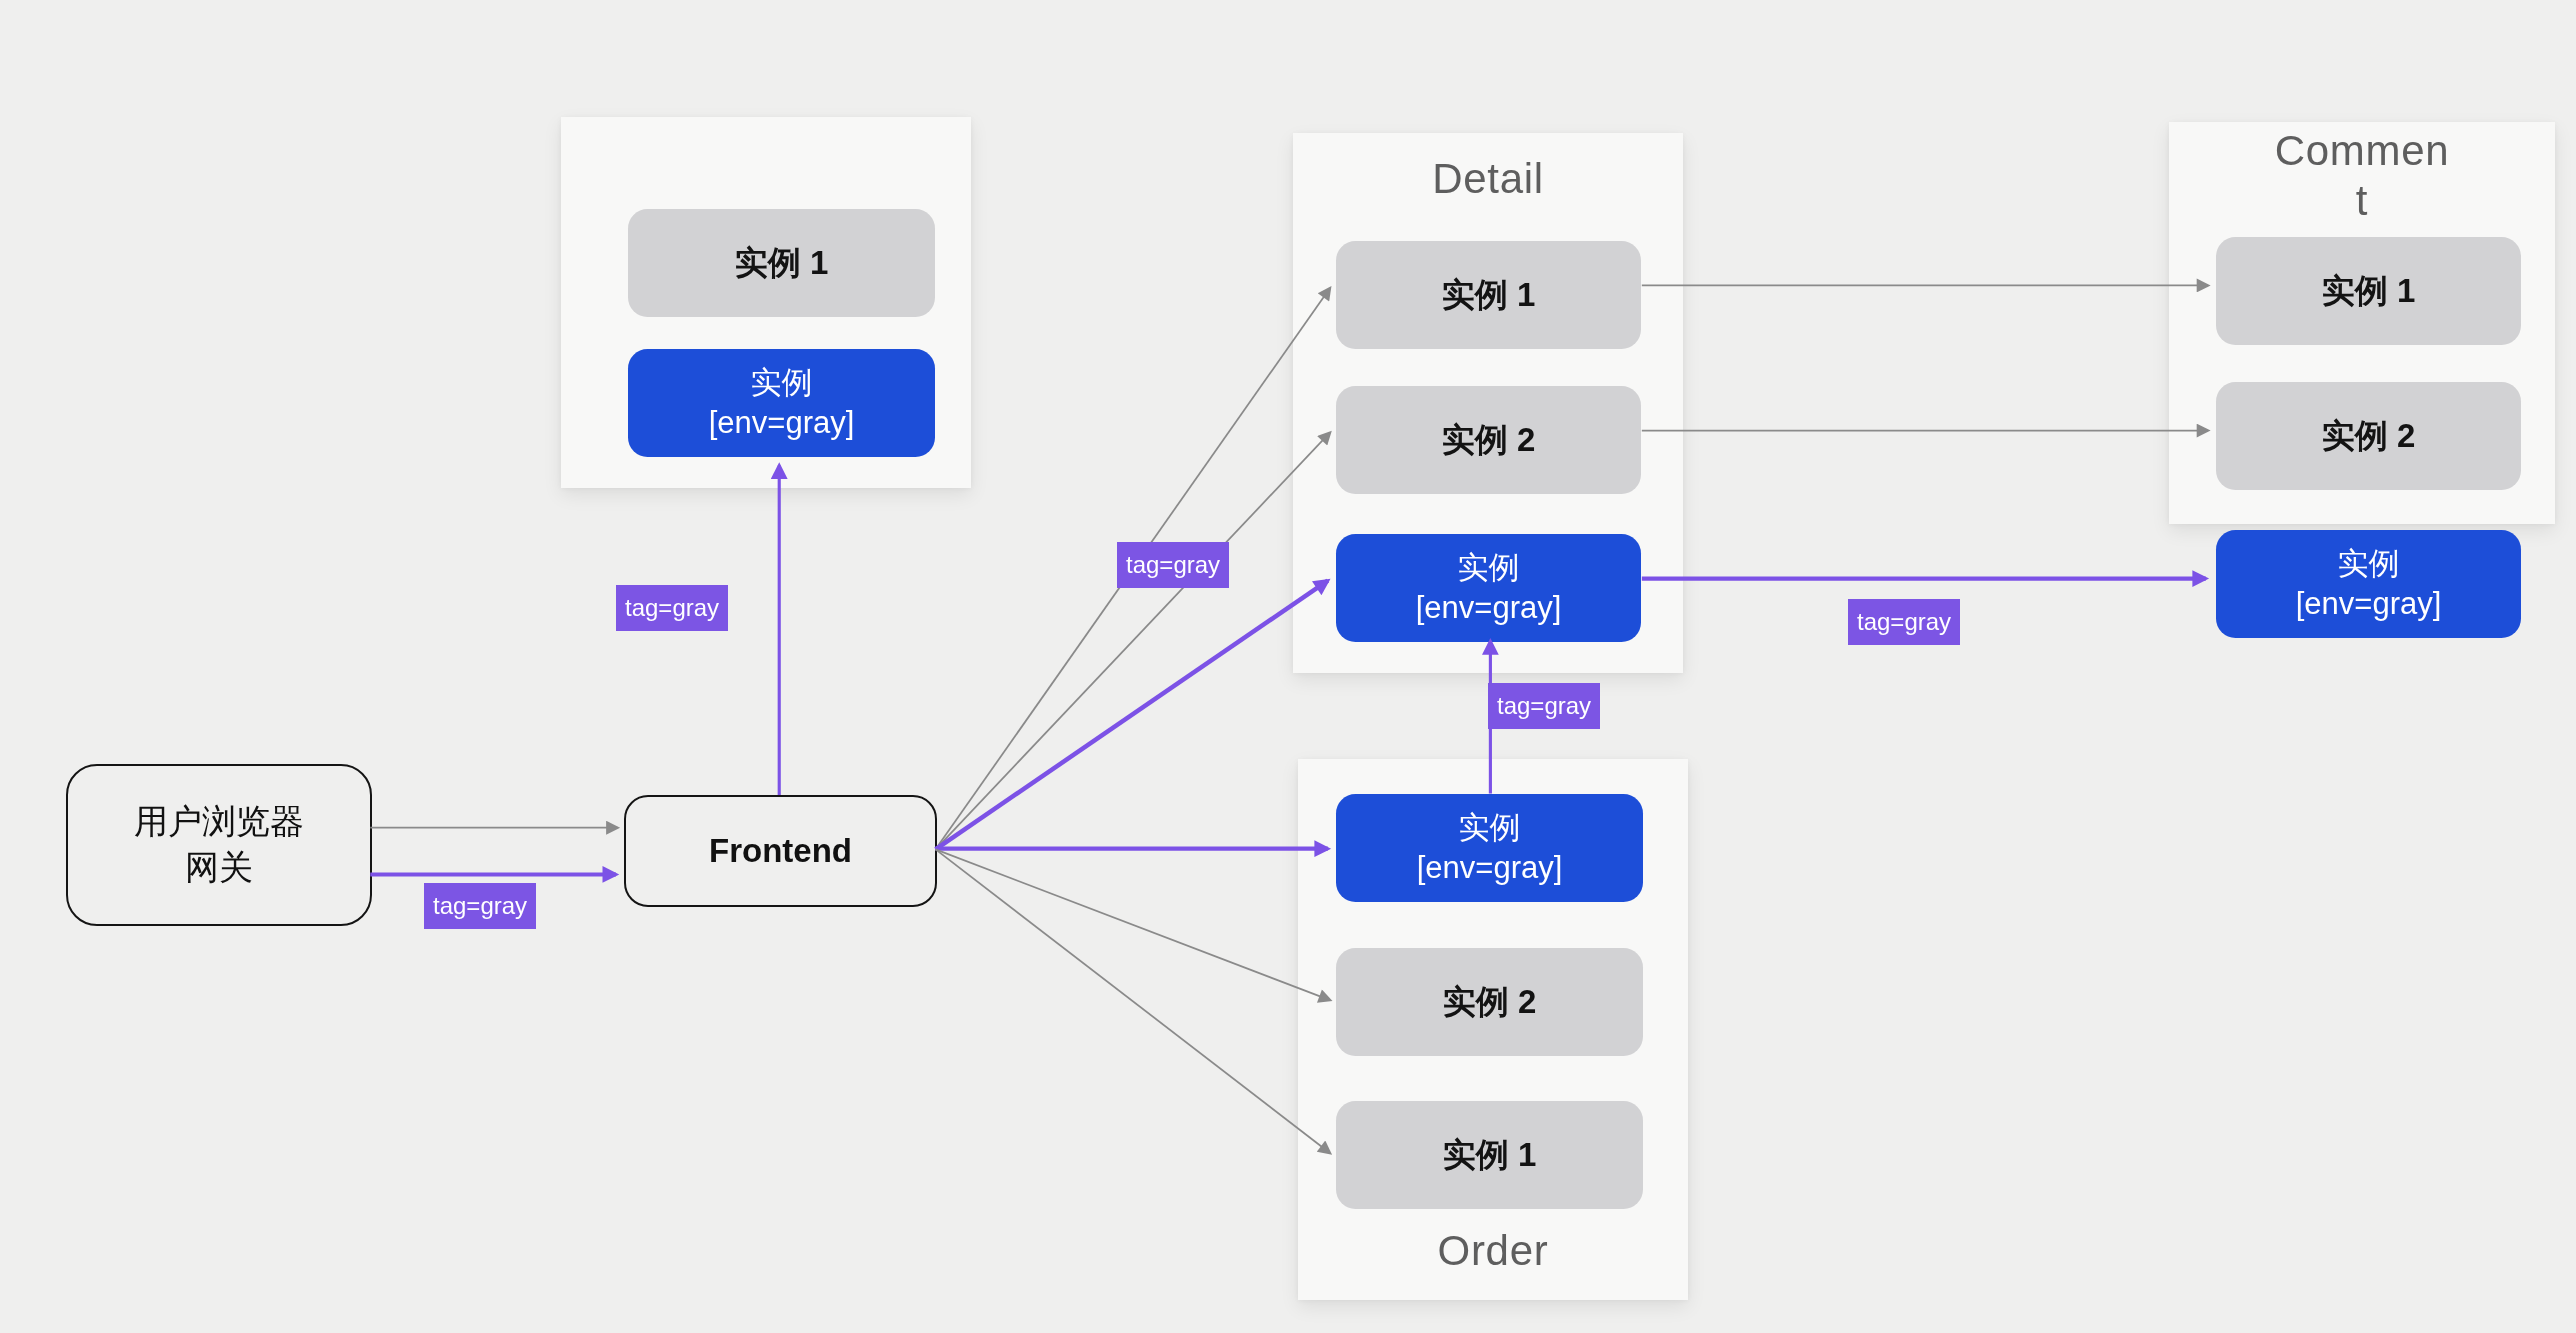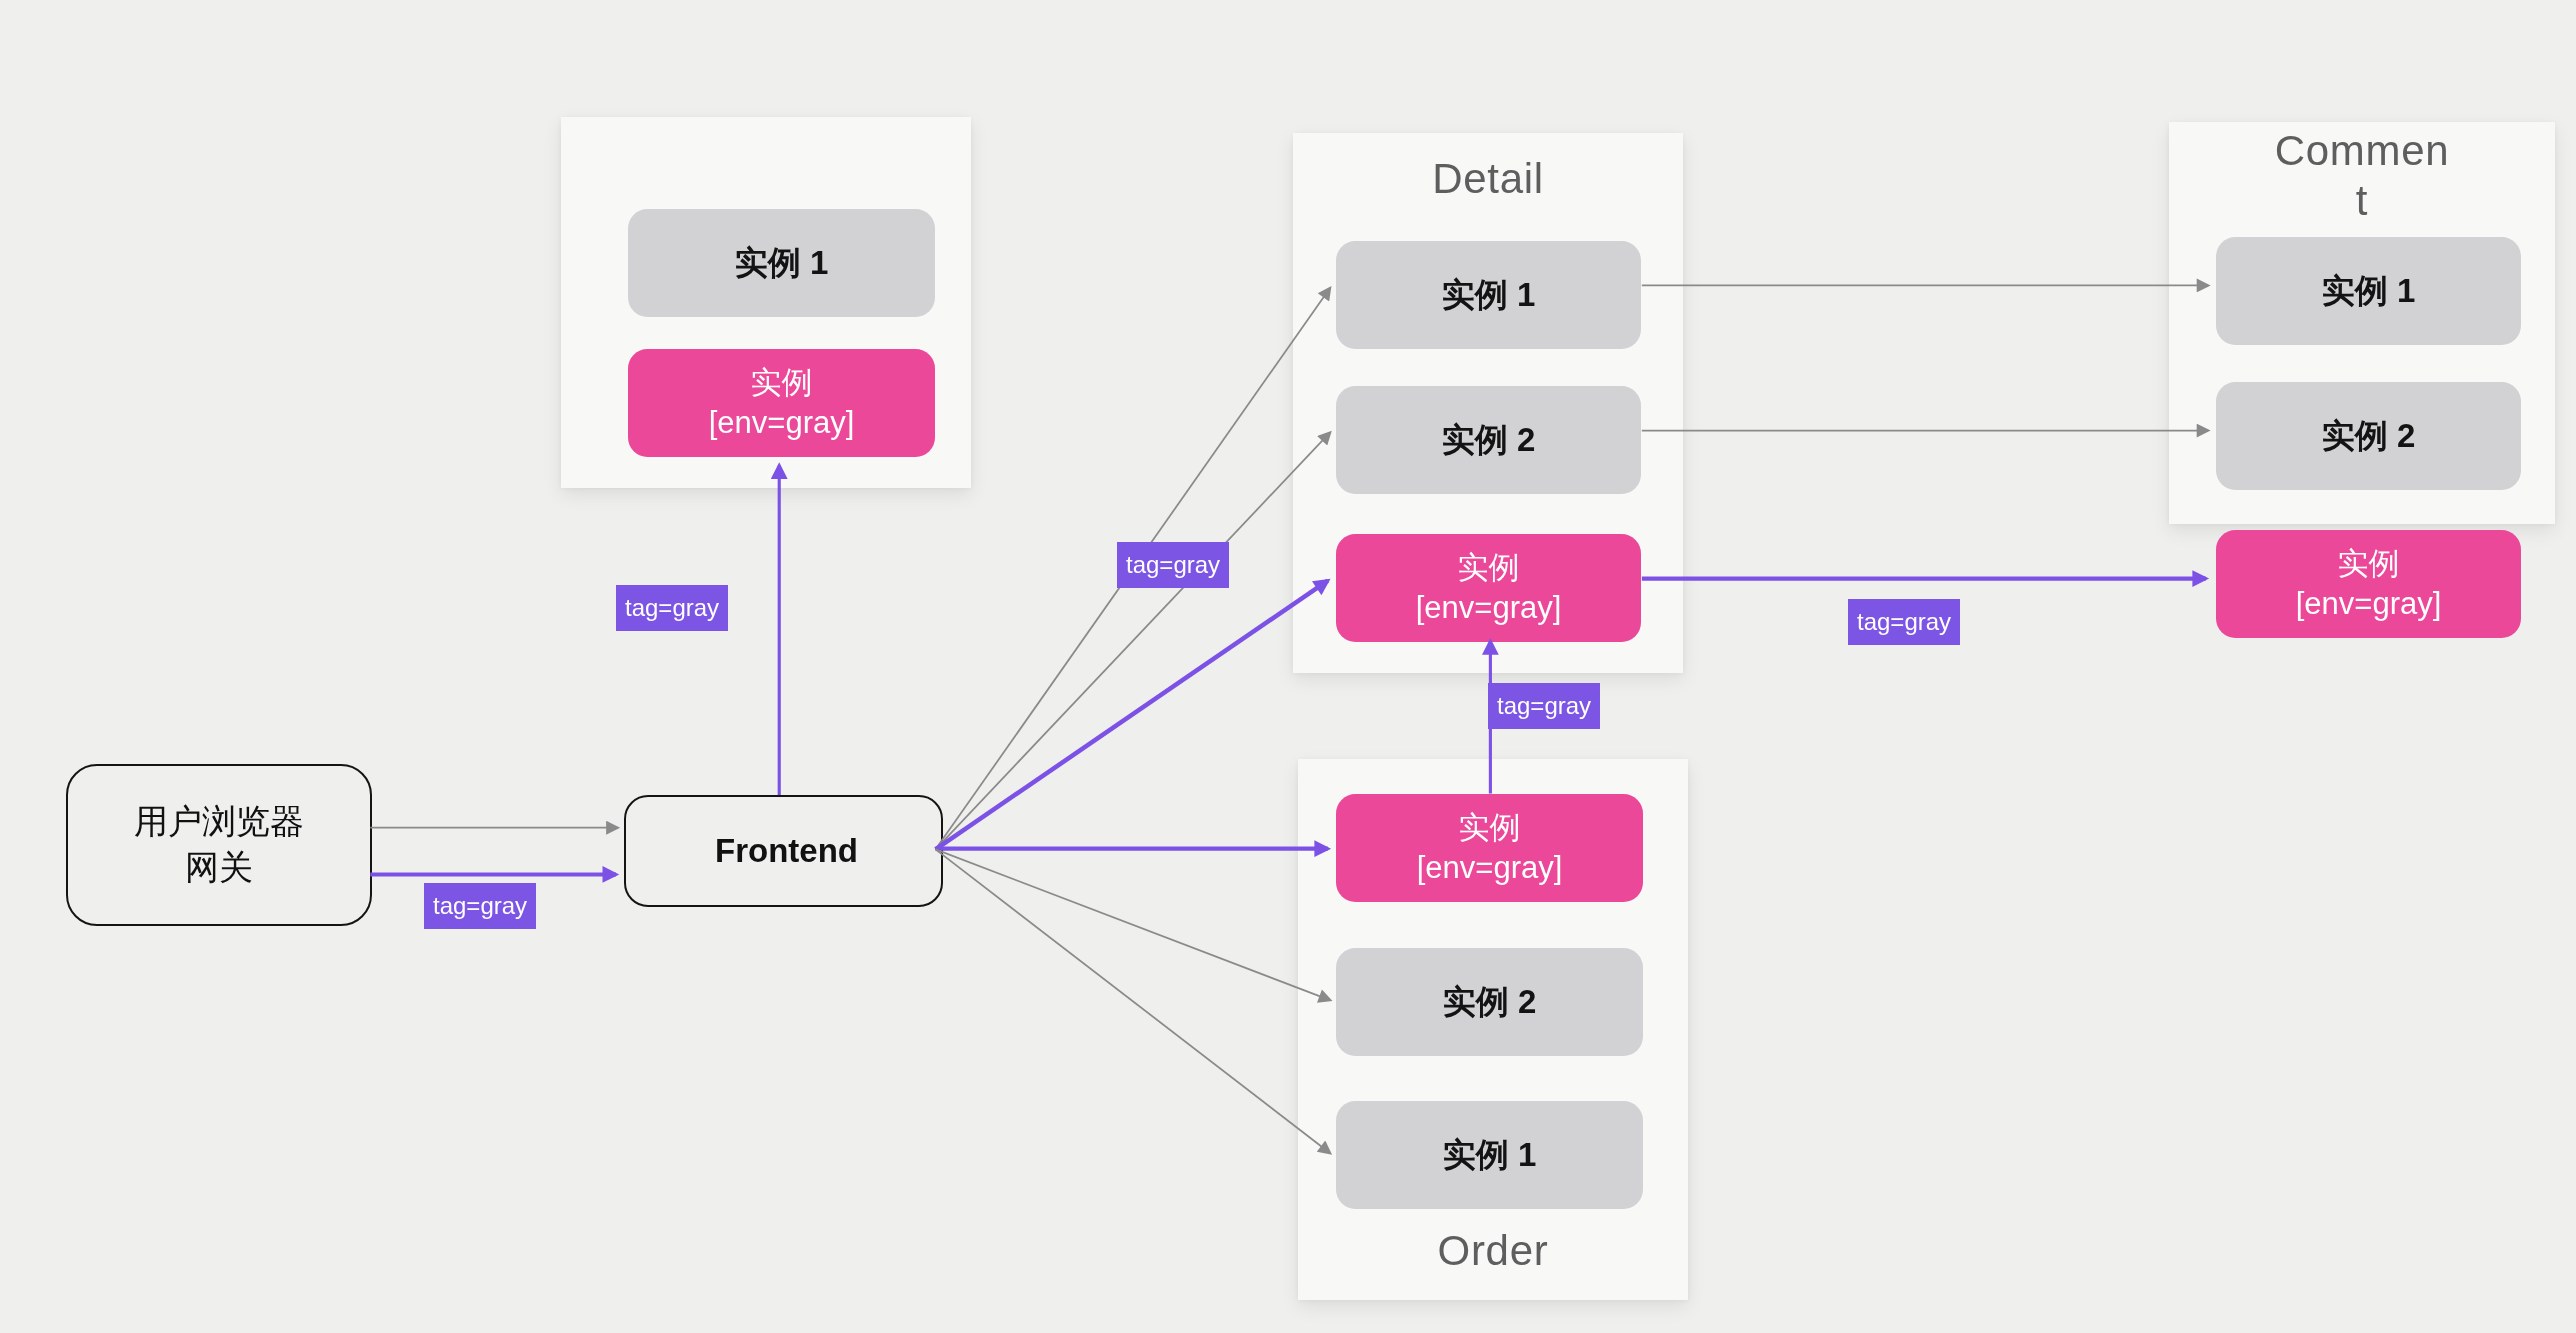--- a/index.html
+++ b/index.html
@@ -18,29 +18,29 @@
     font-size:42px;font-weight:500;color:#5e5e5e;line-height:50px;
     white-space:pre-line;letter-spacing:0.7px;
   }
   
   .inst{
     position:absolute;height:108px;border-radius:19.5px;
     display:flex;flex-direction:column;align-items:center;justify-content:center;
     text-align:center;
   }
   .inst.normal{background:#d2d2d4;color:#131313;font-size:33px;font-weight:600;}
-  .inst.grayrel{background:#ec4899;color:#ffffff;font-size:31px;font-weight:500;line-height:40px;}
+  .inst.grayrel{background:#1d4ed8;color:#ffffff;font-size:31px;font-weight:500;line-height:40px;}
   
   .node{
     position:absolute;border:2.4px solid #141414;color:#111;
     display:flex;flex-direction:column;align-items:center;justify-content:center;
     background:transparent;text-align:center;
   }
   #node-gateway{border-radius:31px;font-size:34px;font-weight:500;}
-  #node-frontend{border-radius:24px;font-size:33px;font-weight:700;padding-left:6px;}
+  #node-frontend{border-radius:24px;font-size:33px;font-weight:700;}
   
   .edges{position:absolute;left:0;top:0;width:2576px;height:1333px;z-index:5;pointer-events:none;}
   .tag{
     position:absolute;z-index:6;background:#7c55e4;color:#fff;
     font-size:24px;line-height:46px;padding:0 9px;white-space:nowrap;
   }
 </style>
 </head>
 <body>
 

